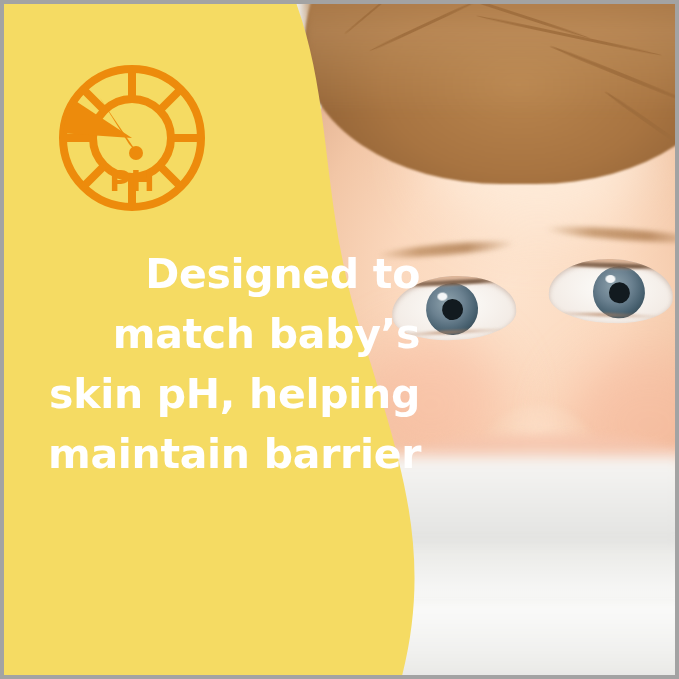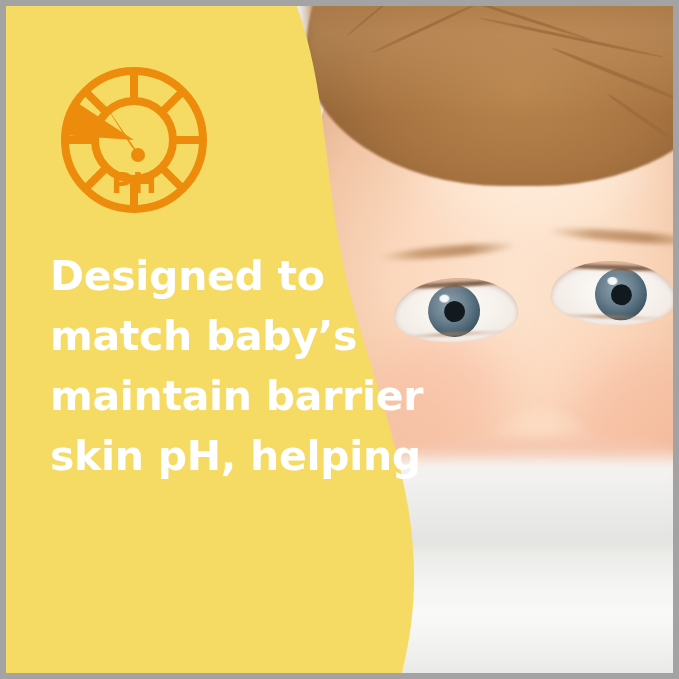--- a/index.html
+++ b/index.html
@@ -10,21 +10,21 @@
   body {
     font-family: "DejaVu Sans", sans-serif;
   }
 
   #stage {
     position: relative;
     width: 679px;
     height: 679px;
     overflow: hidden;
     box-sizing: border-box;
-    border: 6px solid #a3a3a3;
+    border: 4px solid #a3a3a3;
     background: #e9e9e7;
   }
 
   
   .photo {
     position: absolute;
     inset: 0;
     overflow: hidden;
   }
   
@@ -266,21 +266,21 @@
     left: 44px;
     top: 240px;
     width: 372px;
     color: #ffffff;
     font-family: "DejaVu Sans", sans-serif;
     font-weight: bold;
     font-size: 41px;
     line-height: 60px;
     letter-spacing: -0.3px;
   }
-  .headline .ln { display: block; white-space: nowrap; }
+  .headline .ln { display: block; white-space: nowrap; text-align: right; }
 </style>
 </head>
 <body>
 
 <div id="stage">
 
   <div class="photo">
     <div class="bg-wall"></div>
 
     <div class="head"></div>
@@ -365,18 +365,18 @@
         <path fill="#ED8B0C" d="M 82,92 L 44,36 L 73,82 Z"></path>
         <circle cx="80" cy="91" r="7" fill="#ED8B0C"></circle>
 
         <text x="76" y="129" text-anchor="middle" font-family="DejaVu Sans, sans-serif" font-size="29" font-weight="bold" fill="#ED8B0C">PH</text>
       </svg>
     </div>
 
     <div class="headline">
       <span class="ln">Designed to</span>
       <span class="ln">match baby’s</span>
+      <span class="ln">skin pH, helping</span>
       <span class="ln">maintain barrier</span>
-      <span class="ln">skin pH, helping</span>
     </div>
 
   </div>
 </div>
 
 </body></html>

